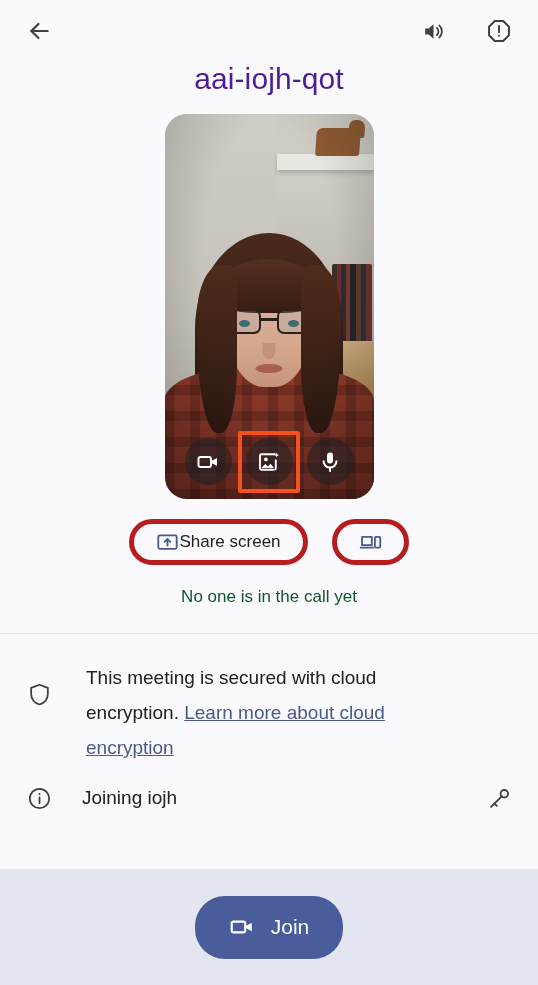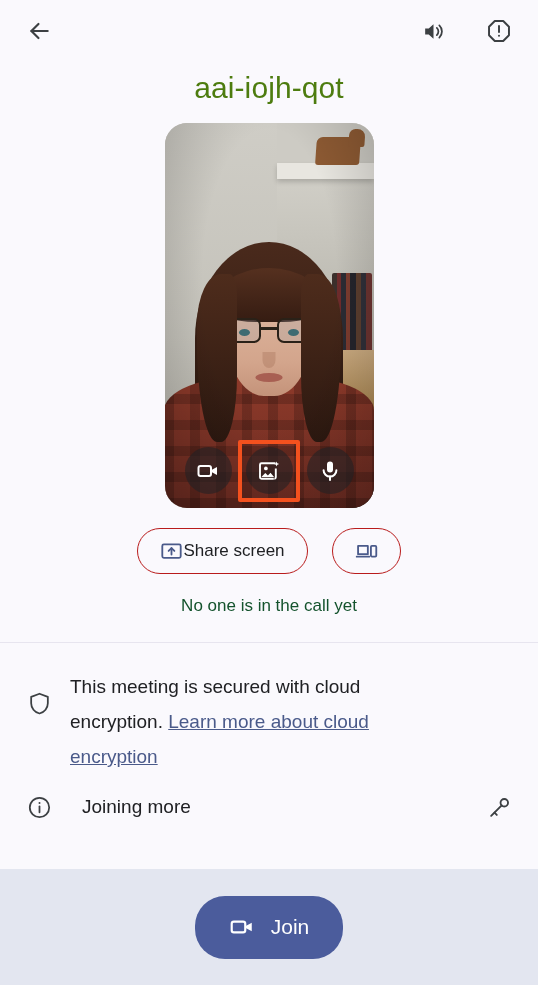--- a/index.html
+++ b/index.html
@@ -38,23 +38,22 @@
     color: #3c4043;
     cursor: pointer;
     border-radius: 50%;
   }
   .iconbtn svg { display: block; }
 
   
   .meeting-code {
     text-align: center;
     font-size: 30px;
-    color: #4d7c0f;
+    color: #4c1d95;
     letter-spacing: 0.1px;
-    margin-top: 9px;
     font-weight: 400;
   }
 
   
   .preview-wrap {
     display: flex;
     justify-content: center;
     margin-top: 18px;
   }
   .preview {
@@ -207,21 +206,21 @@
   }
 
   
   .pills {
     display: flex; justify-content: center; align-items: center;
     gap: 24px;
     margin-top: 20px;
   }
   .pill {
     height: 46px;
-    border: 1px solid #b91c1c;
+    border: 5px solid #b91c1c;
     border-radius: 24px;
     background: #faf9fd;
     display: flex; align-items: center;
     gap: 0;
     padding: 0 22px;
     font-size: 17px;
     color: #202124;
     cursor: pointer;
     white-space: nowrap;
   }
@@ -242,21 +241,21 @@
     height: 1px;
     background: #e7e5ef;
     width: 100%;
   }
 
   
   .info-row {
     display: flex;
     align-items: flex-start;
     padding: 26px 26px 0 26px;
-    gap: 18px;
+    gap: 34px;
   }
   .info-icon {
     flex: 0 0 auto;
     width: 26px;
     display: flex; justify-content: center;
     color: #3c4043;
     padding-top: 22px;
   }
   .info-icon svg { display: block; }
   .info-text {
@@ -451,21 +450,21 @@
 </div>
 
 <div class="info-row clipped">
   <div class="info-icon">
     <svg width="25" height="25" viewBox="0 0 24 24" fill="none" stroke="currentColor" stroke-width="1.7" stroke-linecap="round">
       <circle cx="12" cy="12" r="9.3"></circle>
       <line x1="12" y1="11" x2="12" y2="16.6"></line>
       <circle cx="12" cy="7.6" r="0.95" fill="currentColor" stroke="none"></circle>
     </svg>
   </div>
-  <div class="info-text">Joining more</div>
+  <div class="info-text">Joining iojh</div>
   <div class="trailing-icon">
     <svg width="25" height="25" viewBox="0 0 24 24" fill="none" stroke="currentColor" stroke-width="1.8" stroke-linecap="round" stroke-linejoin="round">
       <circle cx="16.6" cy="7.4" r="3.6"></circle>
       <path d="M14.1 9.9L4 20"></path>
       <path d="M7.2 16.9l2.2 2.2"></path>
     </svg>
   </div>
 </div>
 
 <div class="bottombar">

